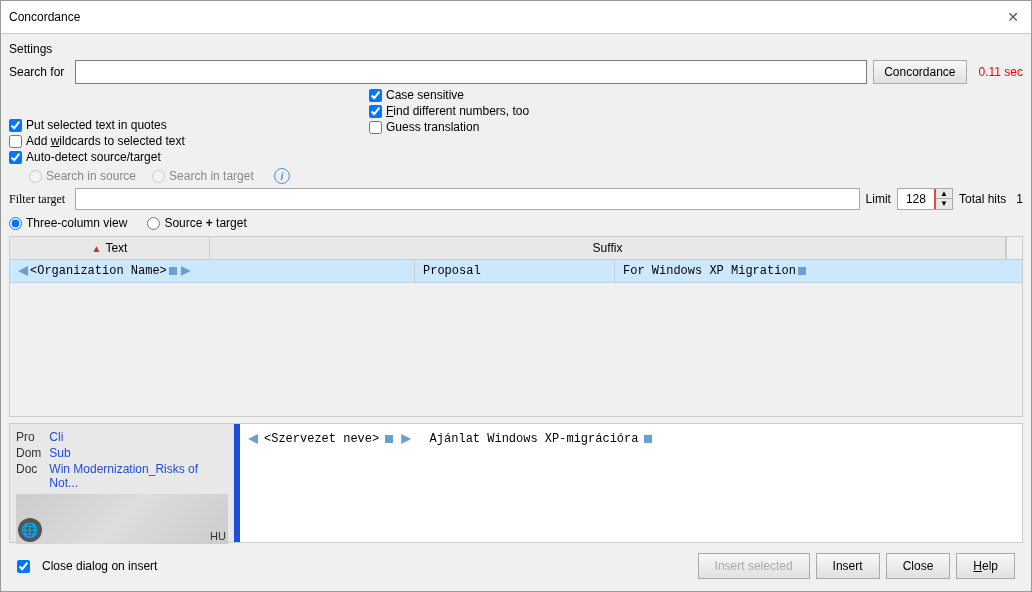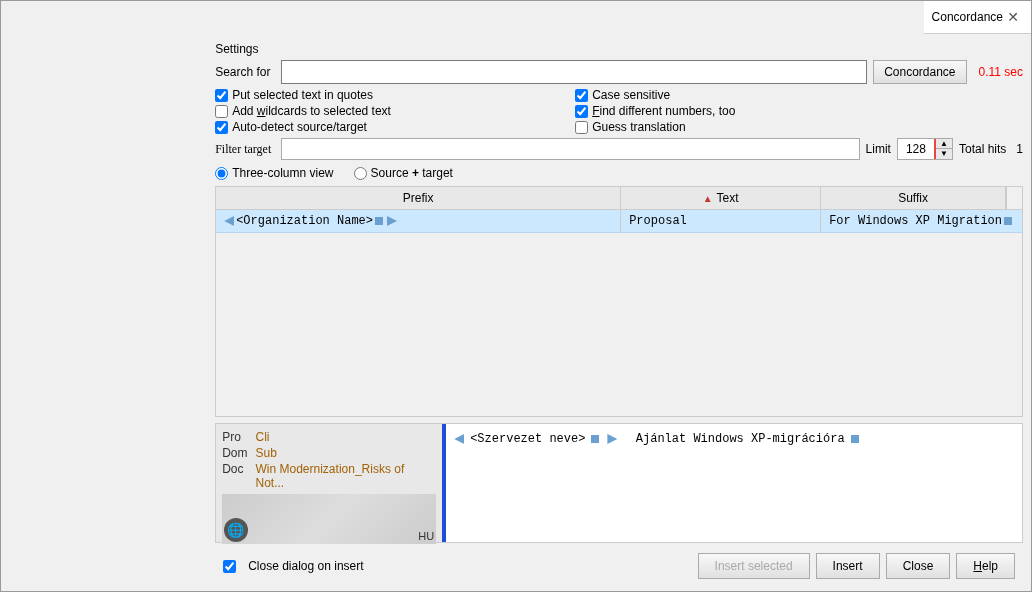--- a/index.html
+++ b/index.html
@@ -6,21 +6,20 @@
     body { font-family: 'Segoe UI', Tahoma, Geneva, Verdana, sans-serif; font-size: 12px; background: #f0f0f0; }
     
     .window {
       width: 1032px;
       height: 592px;
       background: #f0f0f0;
       border: 1px solid #999;
       display: flex;
       flex-direction: column;
       position: relative;
-      align-items: flex-end;
     }
     
     .title-bar {
       background: #fff;
       border-bottom: 1px solid #ccc;
       padding: 6px 8px;
       display: flex;
       align-items: center;
       justify-content: space-between;
     }
@@ -102,20 +101,21 @@
     }
     
     .checkbox-col {
       display: flex;
       flex-direction: column;
       gap: 2px;
     }
     
     .checkbox-col:first-child {
       width: 360px;
+      margin-top: 30px;
     }
     
     .checkbox-col:last-child {
       flex: 1;
     }
     
     .checkbox-row {
       display: flex;
       align-items: center;
       gap: 4px;
@@ -319,36 +319,36 @@
     .bottom-section {
       display: flex;
       height: 120px;
       border: 1px solid #ccc;
       margin-bottom: 6px;
       background: white;
     }
     
     .bottom-left {
       width: 230px;
-      border-right: 4px solid #1d4ed8;
+      border-right: 6px solid #1d4ed8;
       padding: 6px;
       background: #e8e8e8;
       flex-shrink: 0;
     }
     
     .meta-grid {
       display: grid;
       grid-template-columns: auto 1fr;
       gap: 2px 8px;
       font-size: 12px;
       margin-bottom: 4px;
     }
     
     .meta-label { color: #333; }
-    .meta-value { color: #a16207; }
+    .meta-value { color: #1d4ed8; }
     
     .thumbnail {
       width: 100%;
       height: 50px;
       background: linear-gradient(135deg, #ccc 0%, #ddd 50%, #ccc 100%);
       margin-top: 4px;
       display: flex;
       align-items: flex-end;
       justify-content: space-between;
       padding: 2px;
@@ -496,20 +496,31 @@
           <span>Put selected text in quotes</span>
         </label>
         <label class="checkbox-row">
           <input type="checkbox" style="">
           <span>Add <u>w</u>ildcards to selected text</span>
         </label>
         <label class="checkbox-row">
           <input type="checkbox" checked="" style="">
           <span>Auto-detect source/target</span>
         </label>
+        <div class="radio-row">
+          <label class="radio-item">
+            <input type="radio" name="search_direction" disabled="" style="">
+            <span>Search in source</span>
+          </label>
+          <label class="radio-item">
+            <input type="radio" name="search_direction" disabled="" style="">
+            <span>Search in target</span>
+          </label>
+          <span class="info-icon">i</span>
+        </div>
       </div>
       <div class="checkbox-col">
         <label class="checkbox-row">
           <input type="checkbox" checked="" style="">
           <span>Case sensitive</span>
         </label>
         <label class="checkbox-row">
           <input type="checkbox" checked="" style="">
           <span><u>F</u>ind different numbers, too</span>
         </label>
@@ -541,23 +552,20 @@
         <span>Three-column view</span>
       </label>
       <label class="radio-view">
         <input type="radio" name="view_mode" style="">
         <span>Source <b>+</b> target</span>
       </label>
     </div>
 
     <div class="table-container">
       <div class="table-header">
-        <div class="th th-prefix">
-          <span>Prefix</span>
-        </div>
         <div class="th th-text">
           <span class="sort-icon">▲</span>
           <span>Text</span>
         </div>
         <div class="th th-suffix">
           <span>Suffix</span>
         </div>
         <div class="scrollbar-placeholder"></div>
       </div>
       <div class="table-body">

